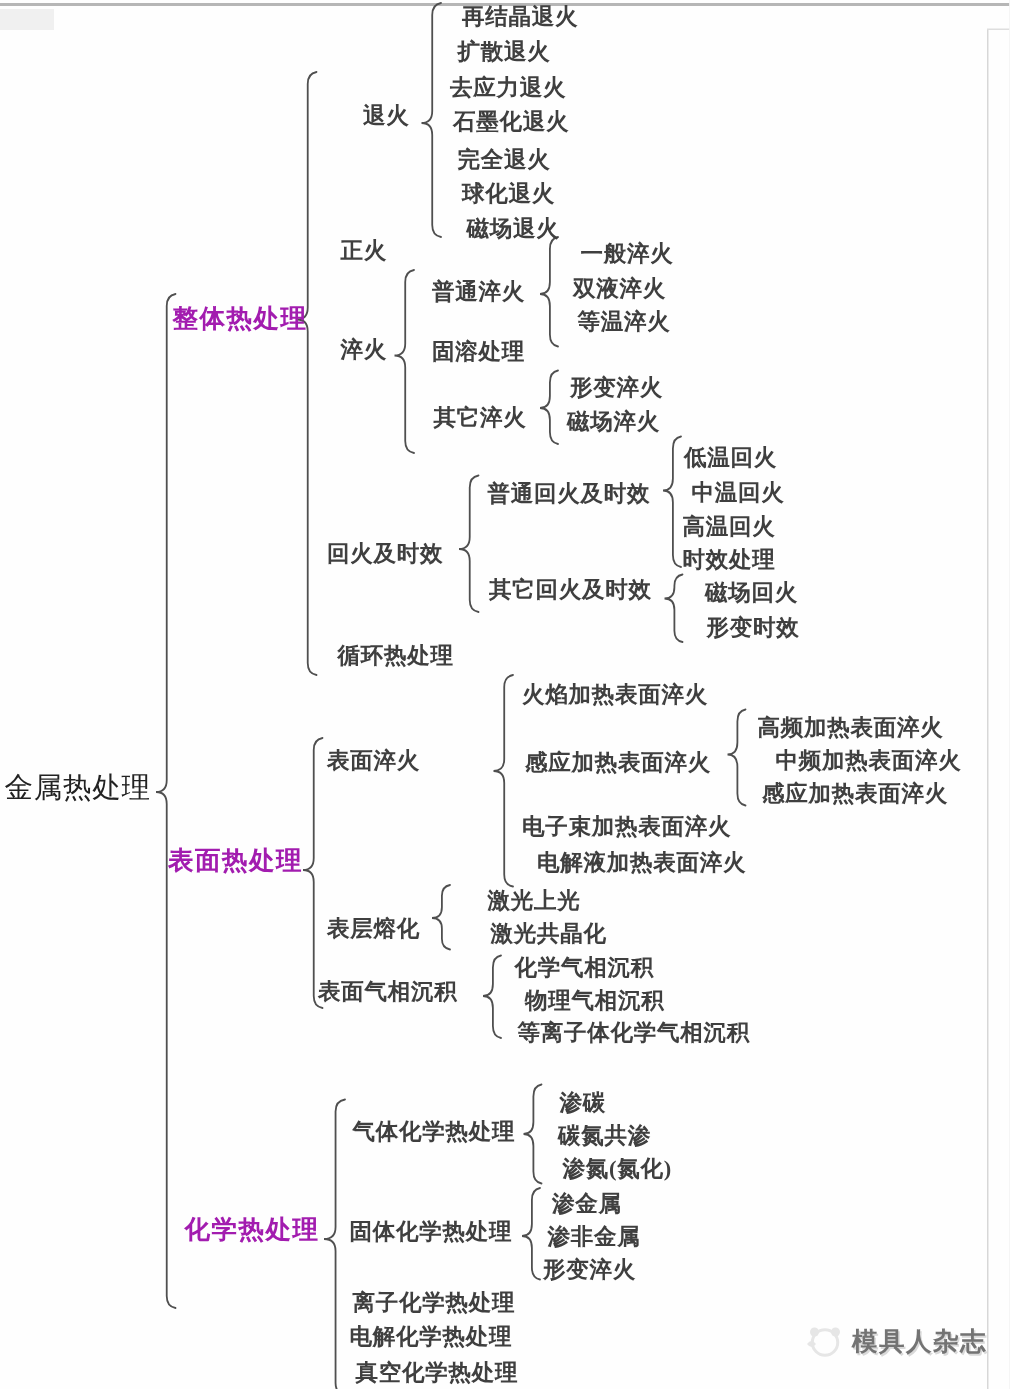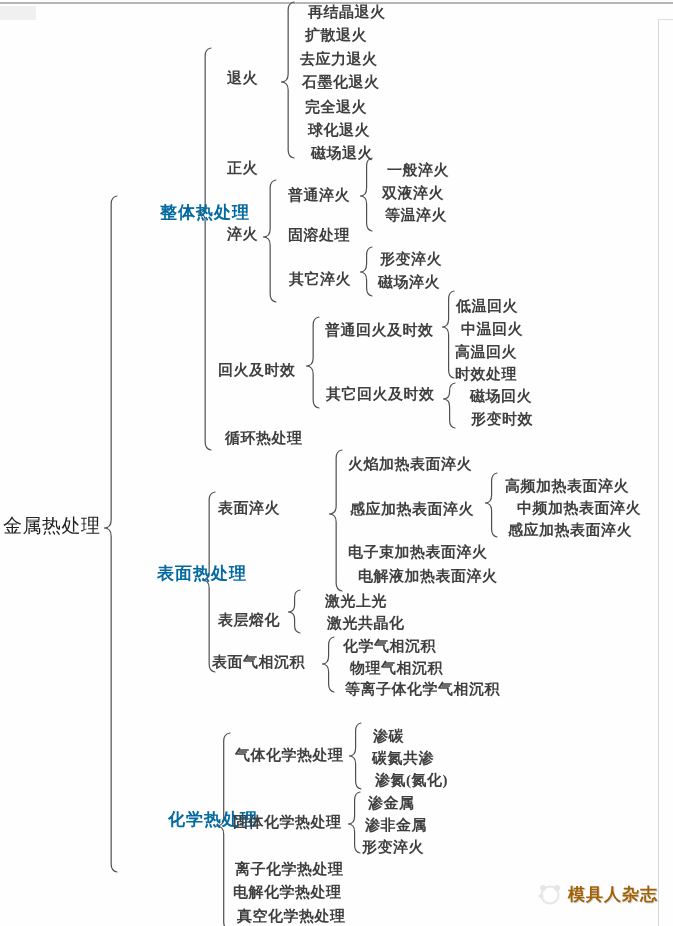--- a/index.html
+++ b/index.html
@@ -5,26 +5,26 @@
   html,body{margin:0;padding:0;background:#eee;}
   .stage{
     position:relative;width:673px;height:926px;background:#fefefe;
     overflow:hidden;font-family:"Liberation Serif",serif;color:#3f3f3f;
   }
   .top-line{position:absolute;left:0;top:2px;width:673px;height:2px;background:#b6b6b6;}
   .top-smudge{position:absolute;left:0;top:6px;width:36px;height:14px;background:#f0f0f0;}
   .right-line{position:absolute;left:658px;top:20px;width:1px;height:906px;background:#d7d7d7;}
   .right-tick{position:absolute;left:658px;top:19px;width:15px;height:1px;background:#dedede;}
   .node{position:absolute;font-size:15px;line-height:18px;white-space:nowrap;letter-spacing:0.5px;font-weight:bold;}
-  .branch{font-weight:bold;font-size:17px;color:#0369a1;letter-spacing:1px;margin-left:45px;}
+  .branch{font-weight:bold;font-size:17px;color:#a21caf;letter-spacing:1px;}
   .root{font-weight:normal;font-size:19px;color:#222;letter-spacing:0.5px;}
   svg.braces{position:absolute;left:0;top:0;}
   .watermark{position:absolute;left:536px;top:882px;display:flex;align-items:center;gap:6px;}
   .wm-text{
-    font-size:17px;font-weight:bold;color:#a16207;letter-spacing:1px;
+    font-size:17px;font-weight:bold;color:#737373;letter-spacing:1px;
     text-shadow:1px 1px 0 #d9d9d9;white-space:nowrap;
   }
 </style>
 </head>
 <body>
 
 <div class="stage">
 
   <div class="top-line"></div>
   <div class="top-smudge"></div>
@@ -50,21 +50,21 @@
       <path d="M 361 723 Q 355.6 724 355.6 731 L 355.6 748 Q 355.6 756 349 756 Q 355.6 756 355.6 764 L 355.6 781 Q 355.6 788 361 789" fill="none" stroke="#4f4f4f" stroke-width="1.2" stroke-linecap="round"></path>
       <path d="M 360 792 Q 354.6 793 354.6 800 L 354.6 816 Q 354.6 824 348 824 Q 354.6 824 354.6 832 L 354.6 845 Q 354.6 852 360 853" fill="none" stroke="#4f4f4f" stroke-width="1.2" stroke-linecap="round"></path>
     </svg>
 
   <div class="node root" style="left:3px;top:517px">金属热处理</div>
 
   <div class="node branch" style="left:115px;top:204px">整体热处理</div>
   <div class="node branch" style="left:112px;top:565px">表面热处理</div>
   <div class="node branch" style="left:123px;top:811px">化学热处理</div>
 
-  <div class="node" style="left:227px;top:69px">退火</div>
+  <div class="node" style="left:242px;top:69px">退火</div>
   <div class="node" style="left:227px;top:159px">正火</div>
   <div class="node" style="left:227px;top:225px">淬火</div>
   <div class="node" style="left:218px;top:361px">回火及时效</div>
   <div class="node" style="left:225px;top:429px">循环热处理</div>
 
   <div class="node" style="left:308px;top:3px">再结晶退火</div>
   <div class="node" style="left:305px;top:26px">扩散退火</div>
   <div class="node" style="left:300px;top:50px">去应力退火</div>
   <div class="node" style="left:302px;top:73px">石墨化退火</div>
   <div class="node" style="left:305px;top:98px">完全退火</div>

